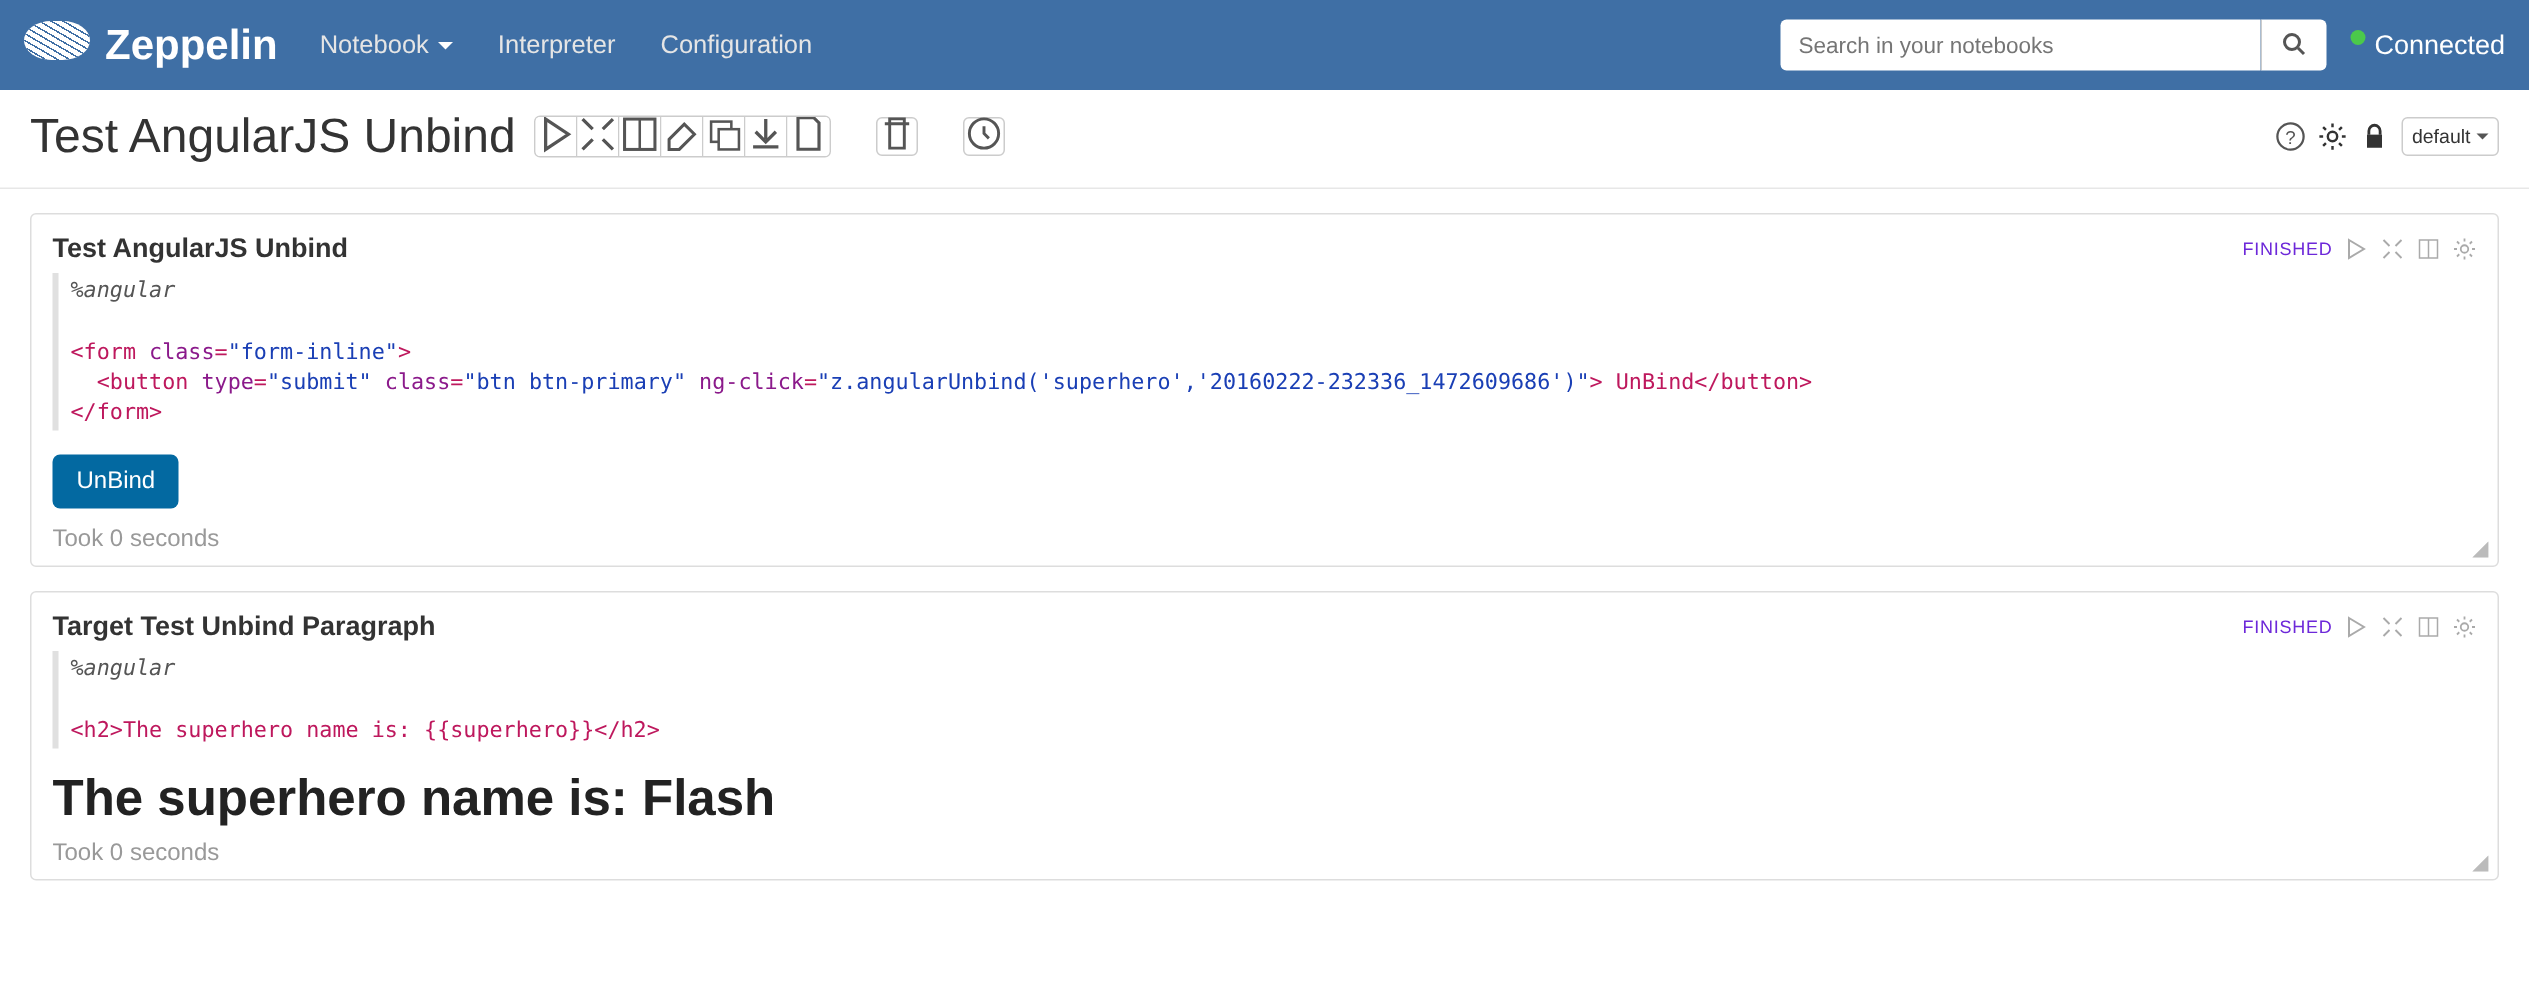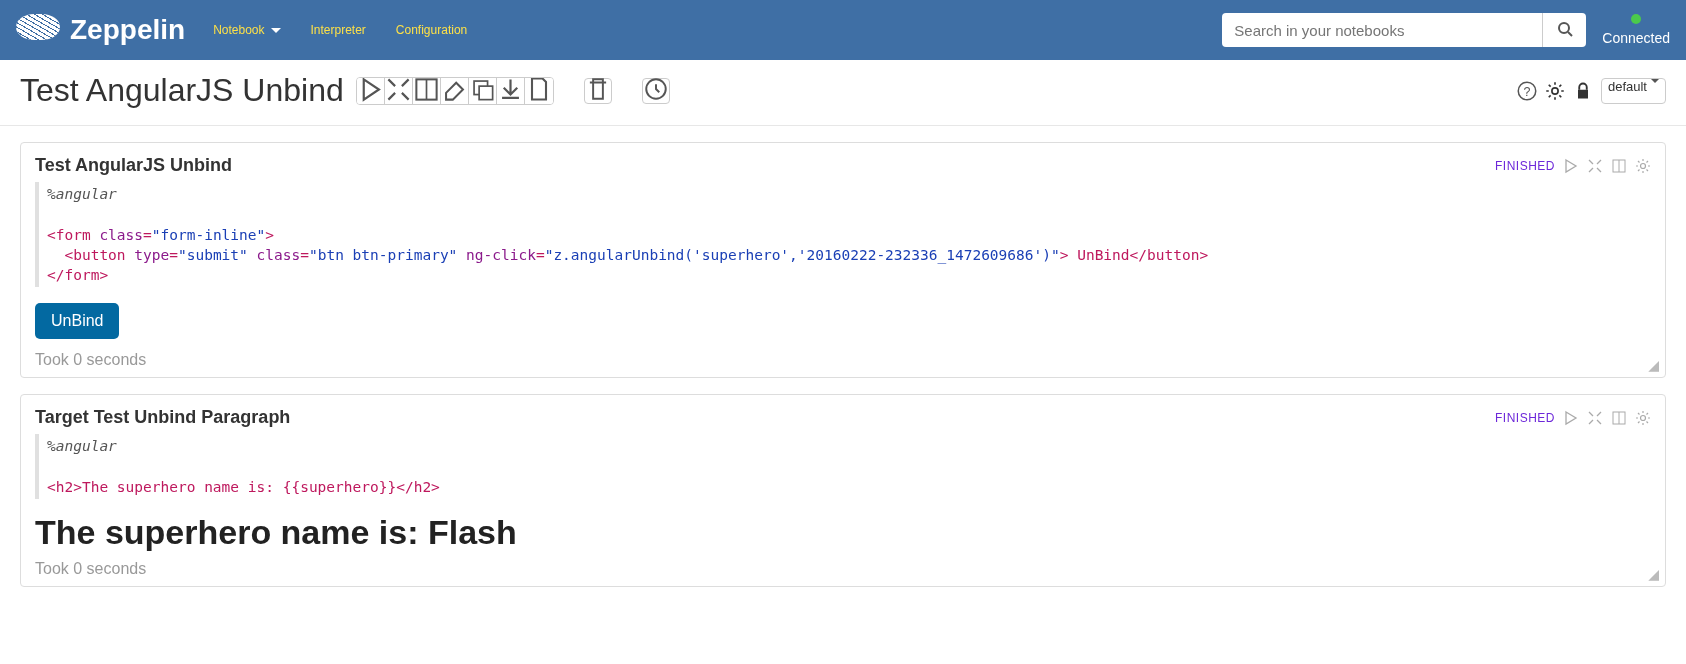--- a/index.html
+++ b/index.html
@@ -3,40 +3,40 @@
 <meta charset="utf-8">
 <style>
 * { box-sizing: border-box; margin: 0; padding: 0; }
 body { font-family: "Helvetica Neue", Helvetica, Arial, sans-serif; font-size: 14px; color: #333; background: #fff; }
 
 
 .navbar { background: #3f6fa5; height: 60px; display: flex; align-items: center; padding: 0 16px; color: #fff; }
 .brand { display: flex; align-items: flex-start; font-size: 28px; font-weight: bold; margin-right: 28px; }
 .brand-logo { width: 44px; height: 26px; background: #fff; border-radius: 50% / 60%; margin-right: 10px; position: relative; }
 .brand-logo::after { content: ""; position: absolute; inset: 0; background: repeating-linear-gradient(30deg, transparent 0 3px, #3f6fa5 3px 4px); border-radius: inherit; }
-.nav-item { color: #fde047; font-size: 12px; margin-right: 30px; cursor: pointer; display: flex; align-items: center; gap: 6px; }
+.nav-item { color: #e5e5e5; font-size: 17px; margin-right: 30px; cursor: pointer; display: flex; align-items: center; gap: 6px; }
 .caret-down { width: 0; height: 0; border-left: 5px solid transparent; border-right: 5px solid transparent; border-top: 5px solid #fff; }
 .nav-spacer { flex: 1; }
 .search-group { display: flex; }
 .search-input { width: 320px; height: 34px; border: none; border-radius: 4px 0 0 4px; padding: 0 12px; font-size: 15px; outline: none; }
 .search-btn { width: 44px; height: 34px; background: #fff; border: none; border-left: 1px solid #ccc; border-radius: 0 4px 4px 0; cursor: pointer; display: flex; align-items: center; justify-content: center; }
-.connected { display: flex; align-items: center; gap: 6px; margin-left: 16px; font-size: 14px; flex-direction: column; }
+.connected { display: flex; gap: 6px; margin-left: 16px; font-size: 18px; }
 .status-dot { width: 10px; height: 10px; background: #4bc94b; border-radius: 50%; }
 
 
 .titlebar { display: flex; align-items: center; padding: 12px 20px 16px 20px; gap: 12px; border-bottom: 1px solid #e7e7e7; }
 .page-title { font-size: 32px; font-weight: normal; color: #333; }
 .btn-group { display: flex; border: 1px solid #ccc; border-radius: 4px; overflow: hidden; }
 .btn-group .icon-btn { border: none; border-right: 1px solid #ccc; border-radius: 0; }
 .btn-group .icon-btn:last-child { border-right: none; }
 .icon-btn { width: 28px; height: 26px; background: #fff; border: 1px solid #ccc; border-radius: 4px; cursor: pointer; display: flex; align-items: center; justify-content: center; color: #555; }
 .titlebar-spacer { flex: 1; }
 .right-controls { display: flex; align-items: center; gap: 8px; }
 .plain-icon { width: 20px; height: 20px; display: flex; align-items: center; justify-content: center; color: #555; cursor: pointer; }
-.mode-select { height: 26px; border: 1px solid #ccc; border-radius: 4px; background: #fff; padding: 0 6px; font-size: 13px; cursor: pointer; display: flex; align-items: flex-start; gap: 4px; }
+.mode-select { height: 26px; border: 1px solid #ccc; border-radius: 4px; background: #fff; padding: 0 6px; font-size: 13px; cursor: pointer; display: flex; align-items: center; gap: 4px; }
 .mode-caret { width: 0; height: 0; border-left: 4px solid transparent; border-right: 4px solid transparent; border-top: 4px solid #555; }
 
 
 .paragraph { margin: 16px 20px; border: 1px solid #ddd; border-radius: 4px; padding: 12px 14px 8px 14px; position: relative; }
 .para-header { display: flex; align-items: center; margin-bottom: 6px; }
 .para-title { font-size: 18px; font-weight: bold; color: #333; }
 .para-header-spacer { flex: 1; }
 .para-status { font-size: 12px; color: #6d28d9; letter-spacing: 0.5px; margin-right: 8px; }
 .para-actions { display: flex; align-items: center; gap: 8px; color: #aaa; }
 .para-action { width: 16px; height: 16px; cursor: pointer; display: flex; align-items: center; justify-content: center; }

